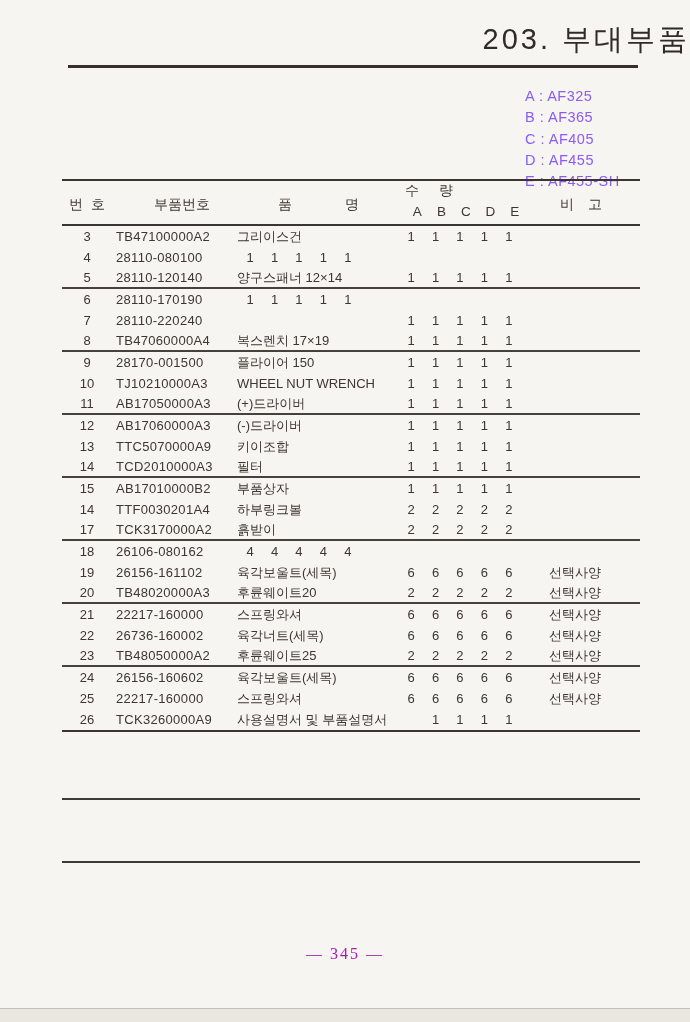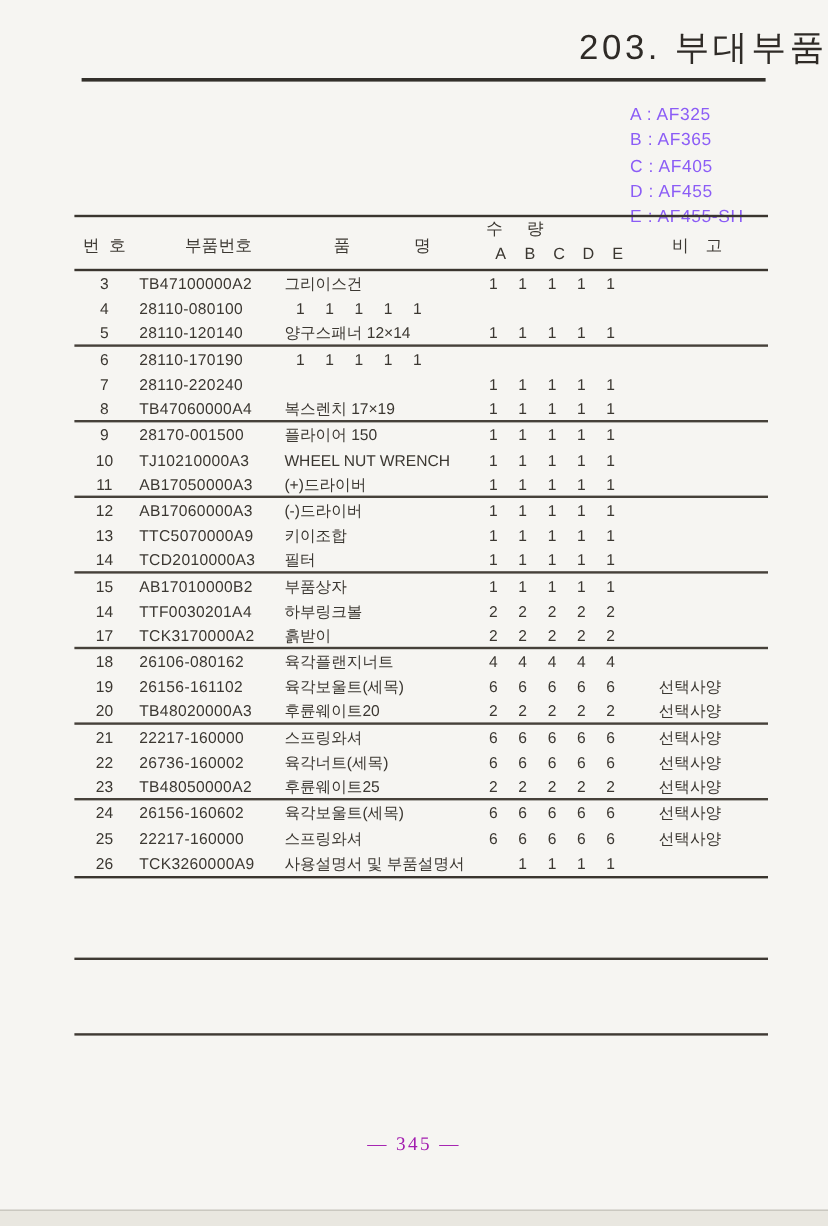--- a/index.html
+++ b/index.html
@@ -309,21 +309,20 @@
       <span class="c-qty">2</span>
       <span class="c-qty">2</span>
       <span class="c-qty">2</span>
     </span>
     <span class="c-remark"></span>
   </div>
 
   <div class="row">
     <span class="c-no">18</span>
     <span class="c-part">26106-080162</span>
-    <span class="c-name">육각플랜지너트</span>
     <span class="qty-block">
       <span class="c-qty">4</span>
       <span class="c-qty">4</span>
       <span class="c-qty">4</span>
       <span class="c-qty">4</span>
       <span class="c-qty">4</span>
     </span>
     <span class="c-remark"></span>
   </div>
 

